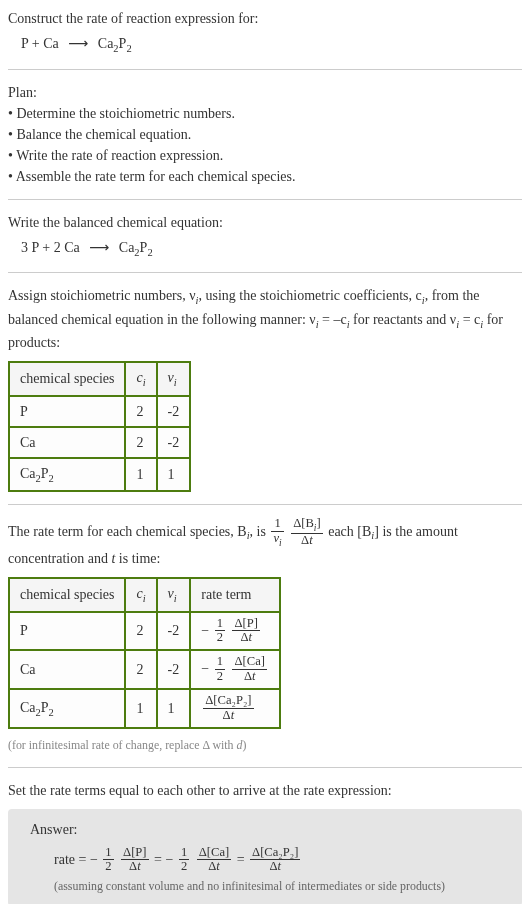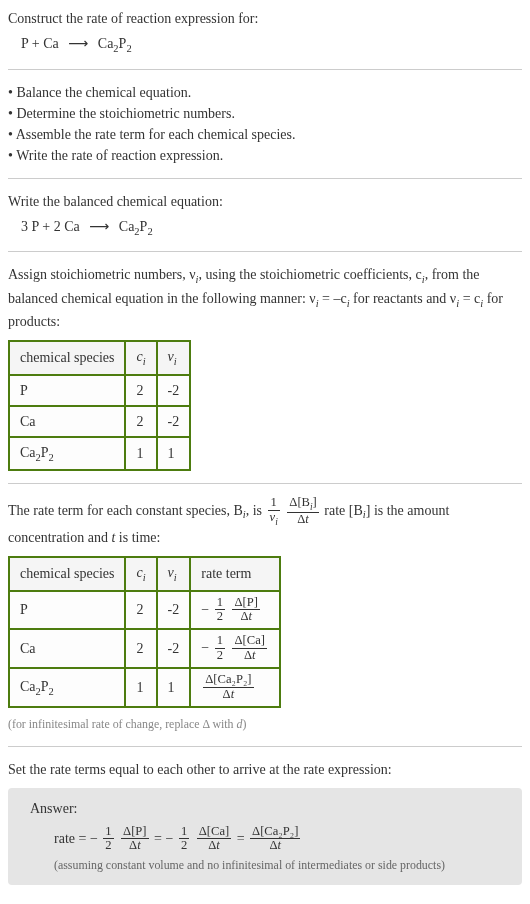--- a/index.html
+++ b/index.html
@@ -105,25 +105,26 @@
   <div class="formula">
     <span>P + Ca</span>
     <span class="arrow">⟶</span>
     <span>Ca</span><span class="sub">2</span><span>P</span><span class="sub">2</span>
   </div>
 </div>
 
 <hr class="divider">
 
 <div class="section">
+  <div>Plan:</div>
   <ul class="bullet-list">
+    <li>Determine the stoichiometric numbers.</li>
     <li>Balance the chemical equation.</li>
-    <li>Determine the stoichiometric numbers.</li>
+    <li>Write the rate of reaction expression.</li>
     <li>Assemble the rate term for each chemical species.</li>
-    <li>Write the rate of reaction expression.</li>
   </ul>
 </div>
 
 <hr class="divider">
 
 <div class="section">
   <div>Write the balanced chemical equation:</div>
   <div class="formula">
     <span>3 P + 2 Ca</span>
     <span class="arrow">⟶</span>
@@ -160,30 +161,30 @@
       <td>1</td>
     </tr>
   </tbody>
     </table>
 </div>
 
 <hr class="divider">
 
 <div class="section">
   <div>
-    <span>The rate term for each constant species, B</span><span class="sub italic">i</span><span>, is </span>
+    <span>The rate term for each chemical species, B</span><span class="sub italic">i</span><span>, is </span>
     <span class="frac">
       <span class="num">1</span>
       <span class="den"><span class="italic">ν</span><span class="sub italic">i</span></span>
     </span>
     <span class="frac">
       <span class="num"><span>Δ[B</span><span class="sub italic">i</span><span>]</span></span>
       <span class="den">Δ<span class="italic">t</span></span>
     </span>
-    <span> rate [B</span><span class="sub italic">i</span><span>] is the amount concentration and </span><span class="italic">t</span><span> is time:</span>
+    <span> each [B</span><span class="sub italic">i</span><span>] is the amount concentration and </span><span class="italic">t</span><span> is time:</span>
   </div>
   <table class="data-table">
     <tbody>
         <tr>
       <th>chemical species</th>
       <th><span class="italic">c</span><span class="sub italic">i</span></th>
       <th><span class="italic">ν</span><span class="sub italic">i</span></th>
       <th>rate term</th>
     </tr>
     <tr>

